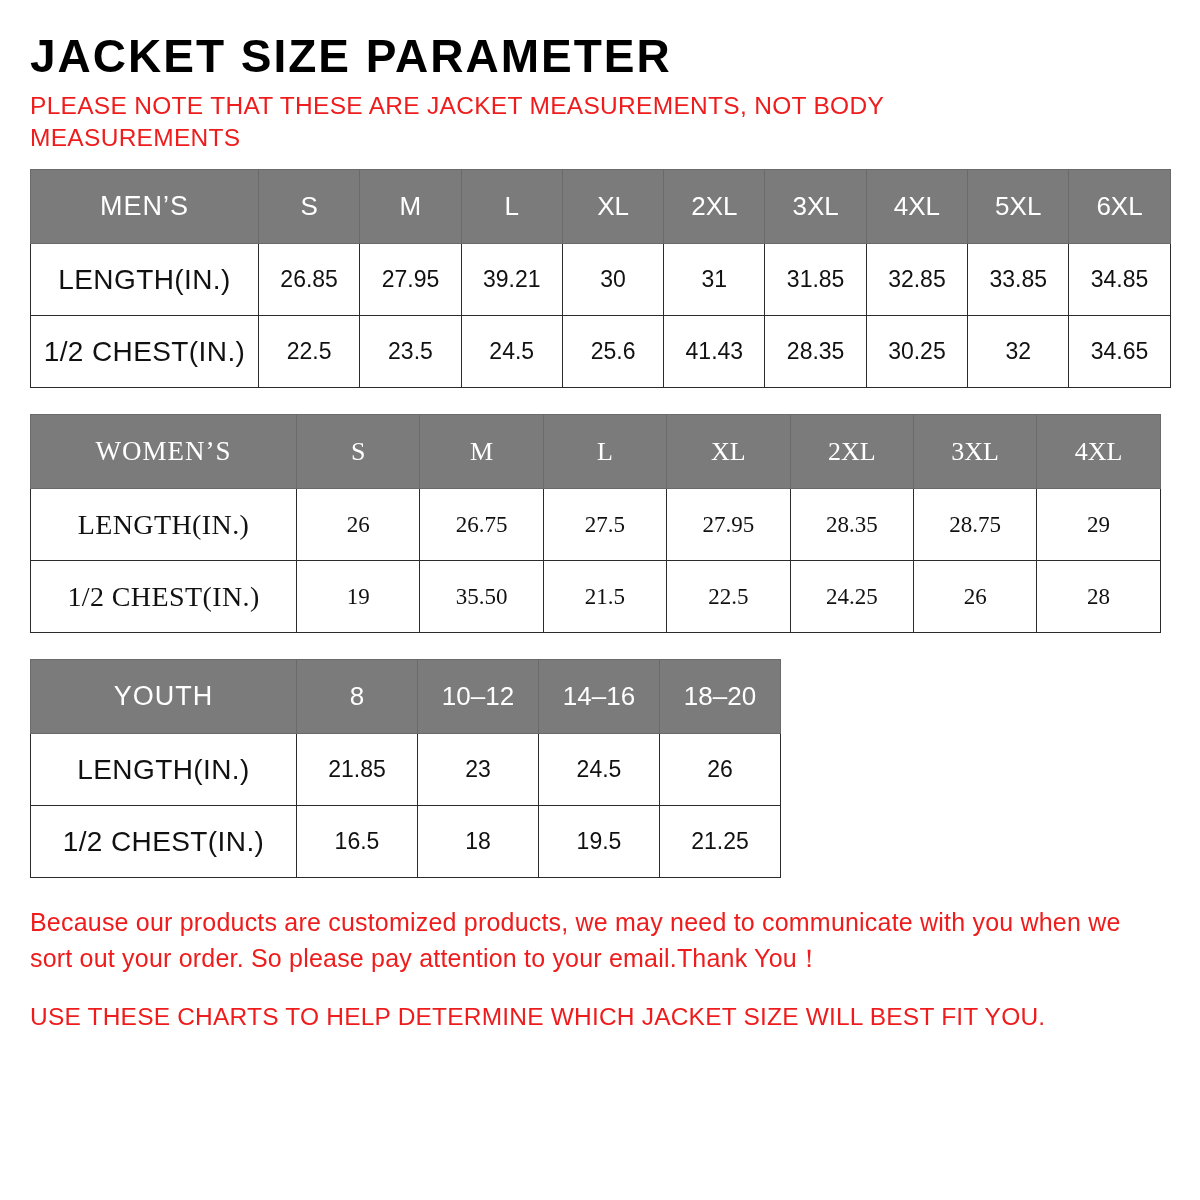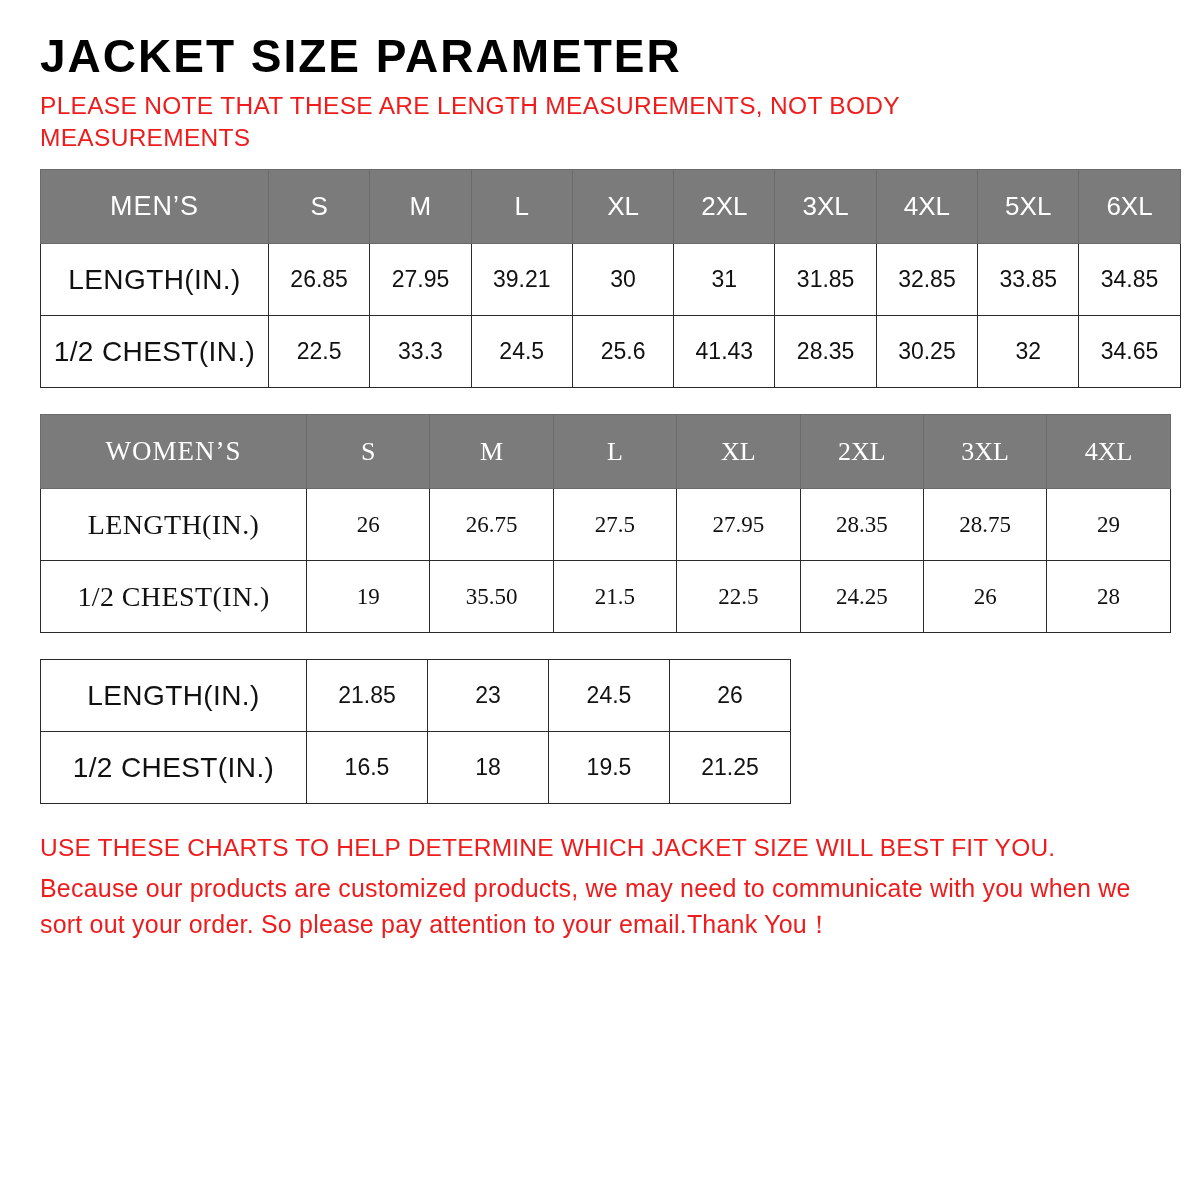--- a/index.html
+++ b/index.html
@@ -11,21 +11,21 @@
     width: 1200px;
     height: 1200px;
     font-family: "Liberation Sans", sans-serif;
     color: #000000;
     overflow: hidden;
   }
   .page {
     box-sizing: border-box;
     width: 1200px;
     height: 1200px;
-    padding: 26px 30px 0 40px;
+    padding: 26px 30px 0 30px;
   }
   .title {
     font-size: 46px;
     font-weight: bold;
     letter-spacing: 2px;
     line-height: 1.05;
     margin: 6px 0 10px 0;
     color: #000;
   }
   .note {
@@ -93,21 +93,21 @@
     font-size: 24.5px;
   }
 </style>
 </head>
 <body>
 
 <div class="page">
 
   <div class="title">JACKET SIZE PARAMETER</div>
 
-  <div class="note">PLEASE NOTE THAT THESE ARE LENGTH MEASUREMENTS, NOT BODY MEASUREMENTS</div>
+  <div class="note">PLEASE NOTE THAT THESE ARE JACKET MEASUREMENTS, NOT BODY MEASUREMENTS</div>
 
   <table class="size-table" id="table-mens">
     <colgroup>
       <col class="c0">
         <col class="cs">
         <col class="cs">
         <col class="cs">
         <col class="cs">
         <col class="cs">
         <col class="cs">
@@ -136,21 +136,21 @@
         <td>30</td>
         <td>31</td>
         <td>31.85</td>
         <td>32.85</td>
         <td>33.85</td>
         <td>34.85</td>
       </tr>
       <tr>
         <td class="label">1/2 CHEST(IN.)</td>
         <td>22.5</td>
-        <td>33.3</td>
+        <td>23.5</td>
         <td>24.5</td>
         <td>25.6</td>
         <td>41.43</td>
         <td>28.35</td>
         <td>30.25</td>
         <td>32</td>
         <td>34.65</td>
       </tr>
     </tbody>
   </table>
@@ -202,33 +202,40 @@
 
   <table class="size-table" id="table-youth">
     <colgroup>
       <col class="c0">
         <col class="cs">
         <col class="cs">
         <col class="cs">
         <col class="cs">
     </colgroup>
     <tbody>
+      <tr class="header">
+        <td class="cat">YOUTH</td>
+        <td>8</td>
+        <td>10–12</td>
+        <td>14–16</td>
+        <td>18–20</td>
+      </tr>
       <tr>
         <td class="label">LENGTH(IN.)</td>
         <td>21.85</td>
         <td>23</td>
         <td>24.5</td>
         <td>26</td>
       </tr>
       <tr>
         <td class="label">1/2 CHEST(IN.)</td>
         <td>16.5</td>
         <td>18</td>
         <td>19.5</td>
         <td>21.25</td>
       </tr>
     </tbody>
   </table>
 
+  <div class="footer-note">Because our products are customized products, we may need to communicate with you when we sort out your order. So please pay attention to your email.Thank You！</div>
   <div class="footer-note second">USE THESE CHARTS TO HELP DETERMINE WHICH JACKET SIZE WILL BEST FIT YOU.</div>
-  <div class="footer-note">Because our products are customized products, we may need to communicate with you when we sort out your order. So please pay attention to your email.Thank You！</div>
 
 </div>
 
 </body></html>

